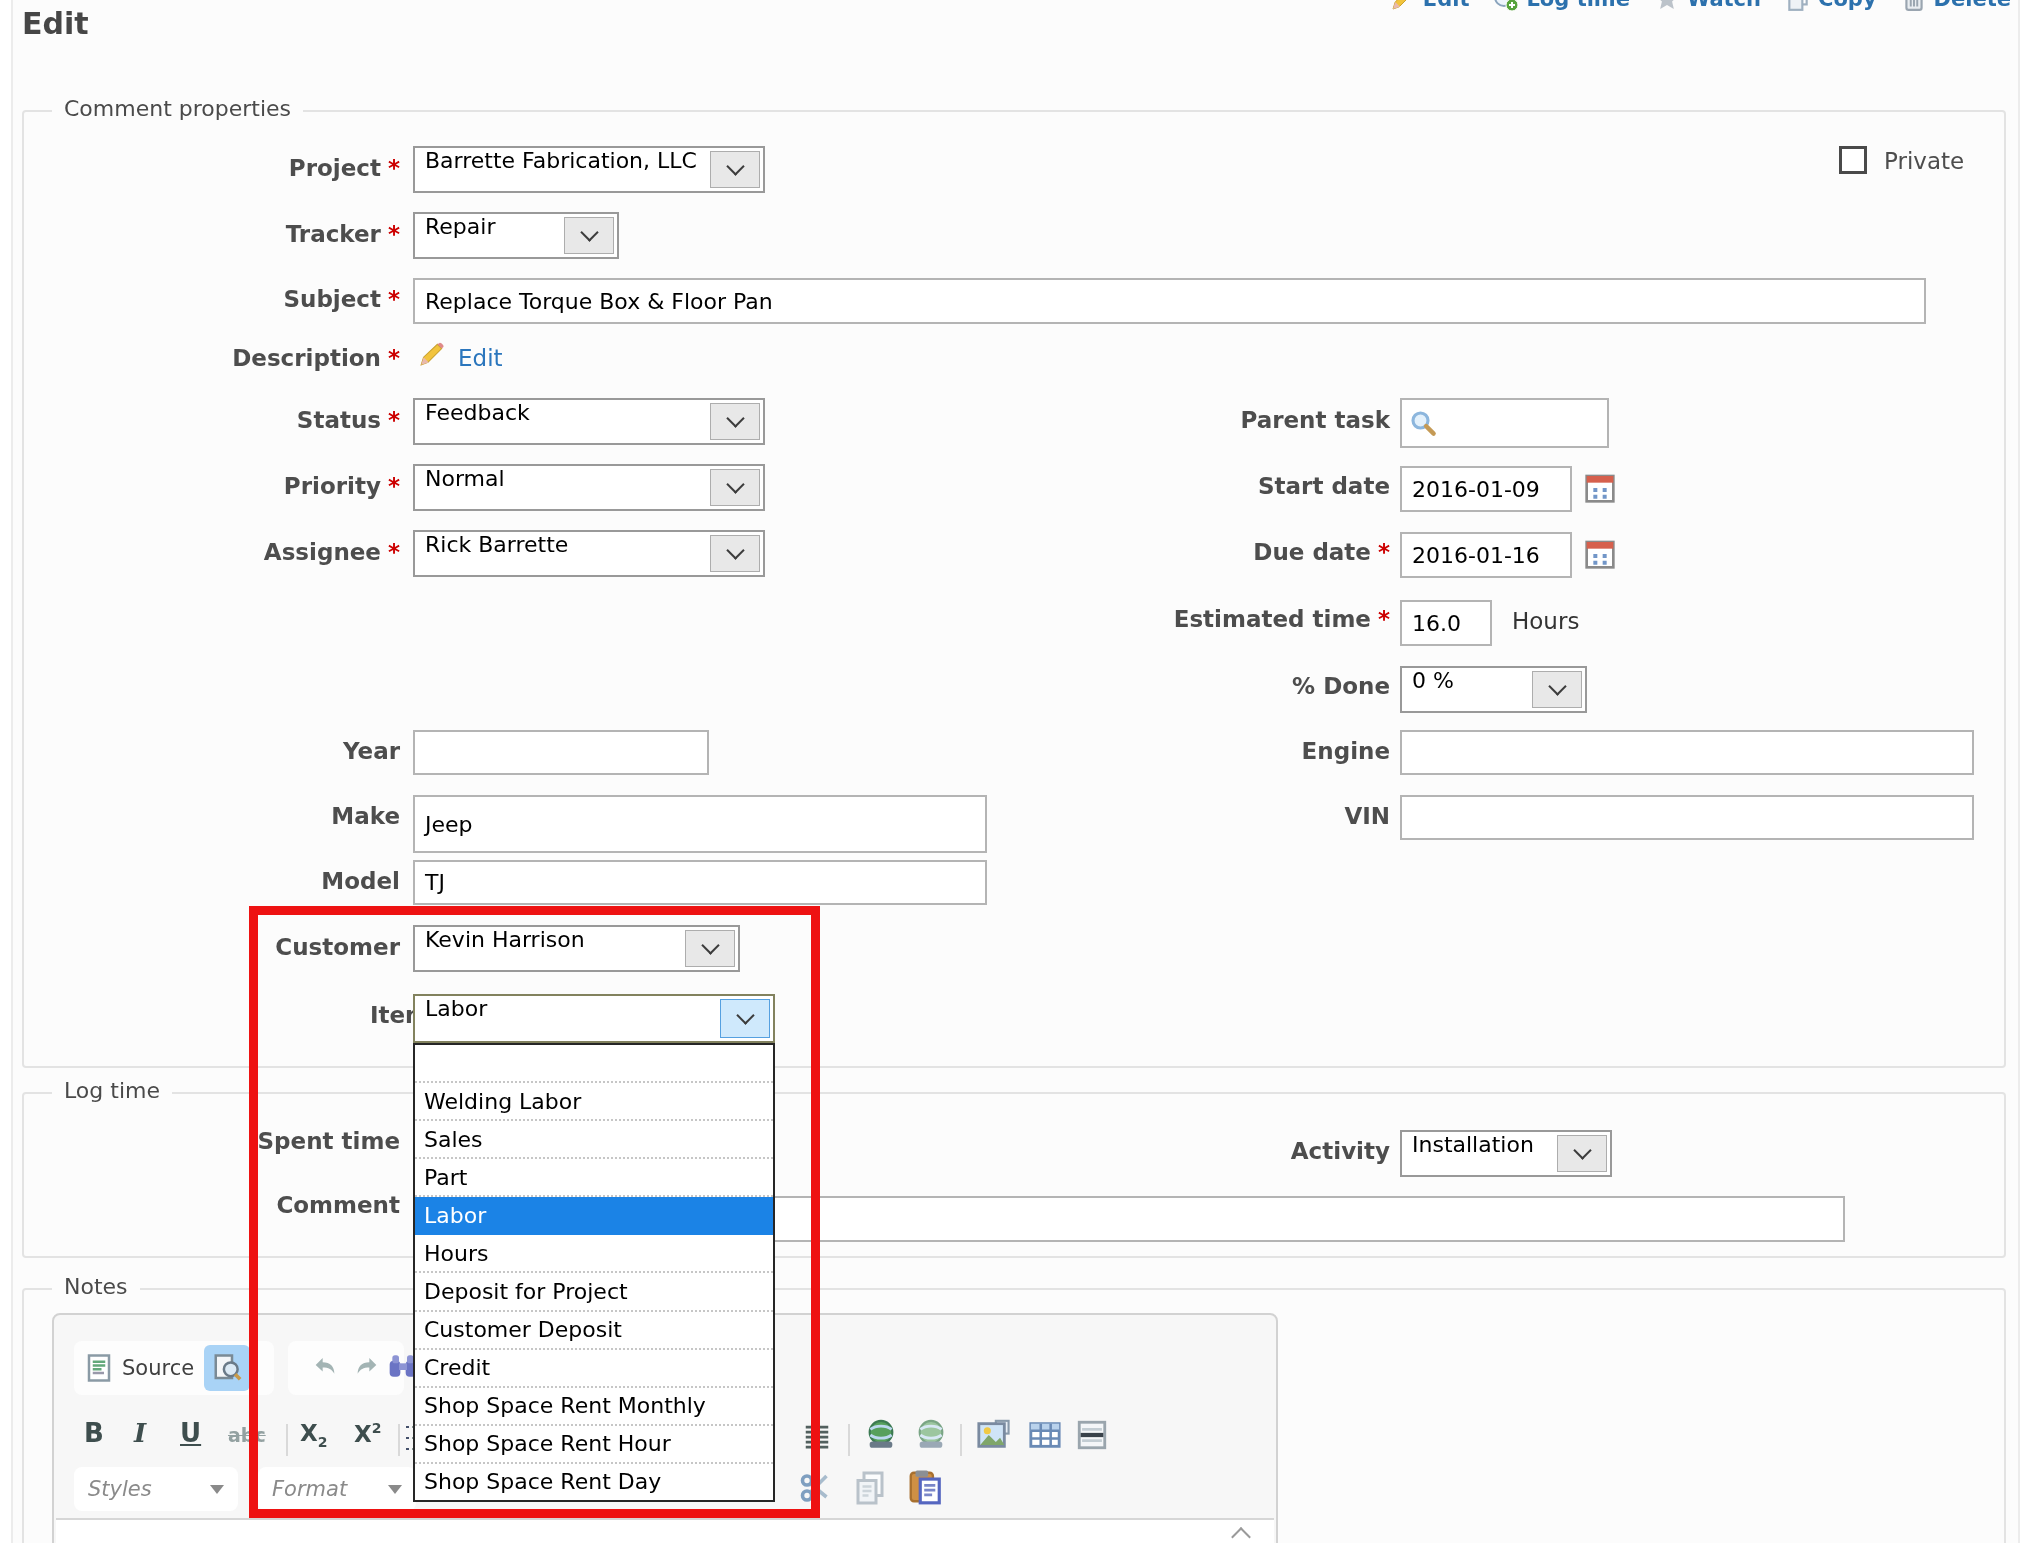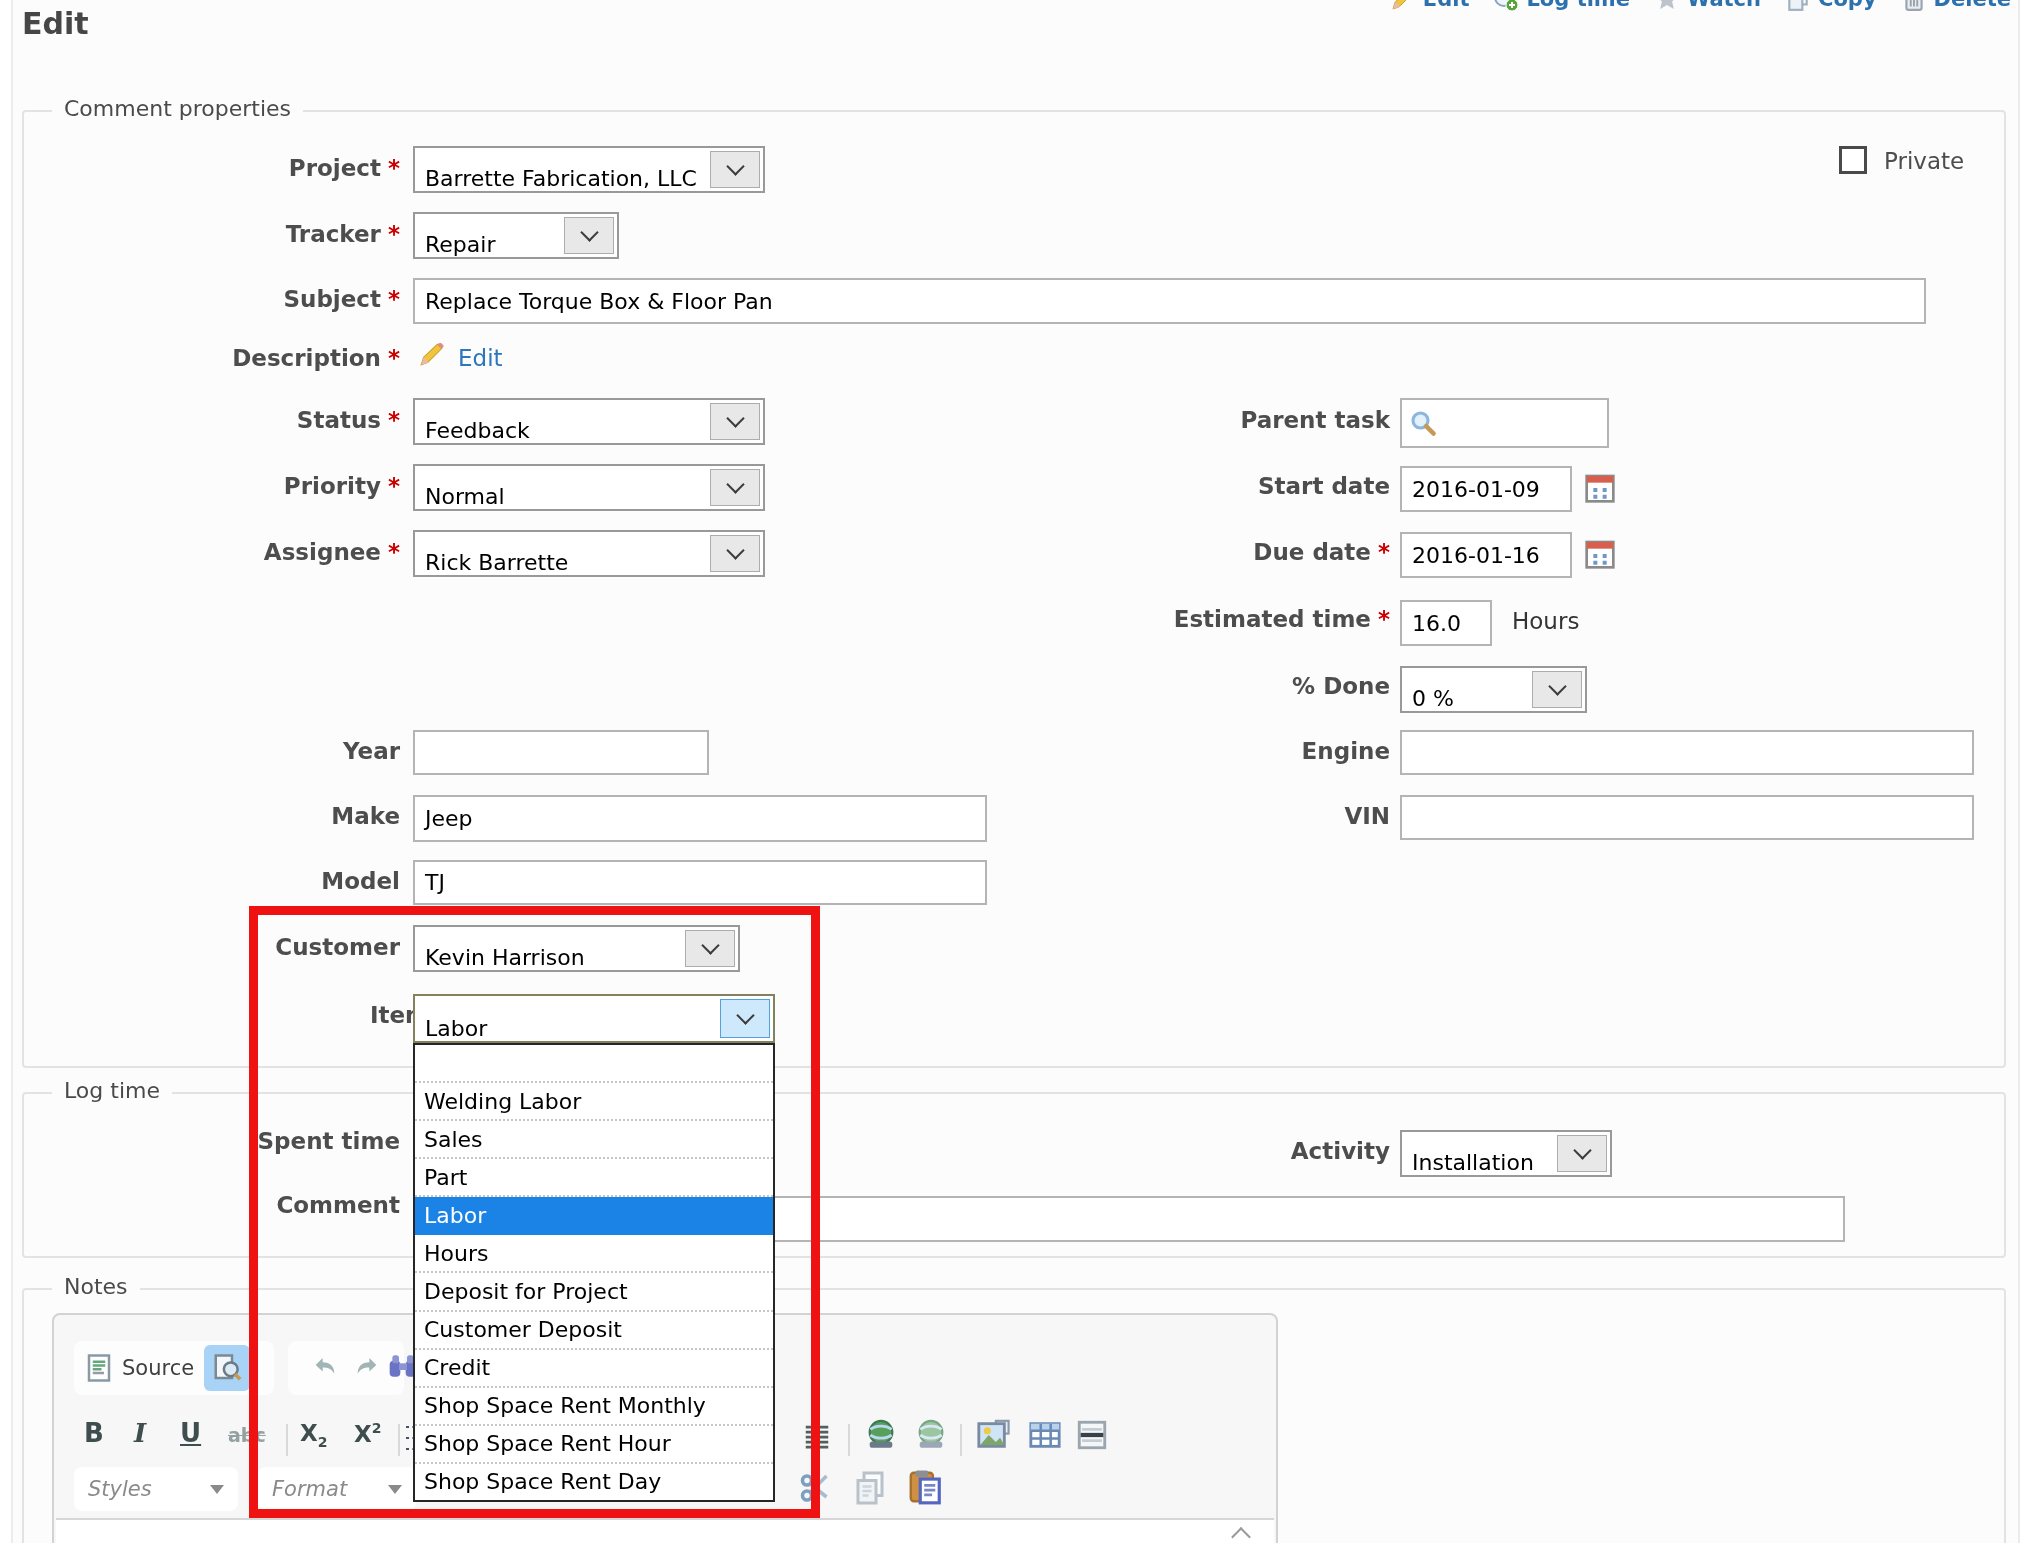--- a/index.html
+++ b/index.html
@@ -19,21 +19,21 @@
   .fset{position:absolute;border:2px solid #e3e3e3;border-radius:4px;}
   .legend{position:absolute;top:-16px;left:28px;background:#fcfcfc;padding:0 12px;
     font-size:22px;color:#4a4a4a;}
   
   .lab{position:absolute;width:400px;text-align:right;font-size:23px;font-weight:bold;color:#4d4d4d;white-space:nowrap;}
   .lab .req{color:#cc0000;margin-left:7px;}
   .plain{position:absolute;font-size:23px;color:#333;}
   
   .inp{position:absolute;background:#fff;border:2px solid #b4b4b4;display:flex;align-items:center;
     padding-left:10px;font-size:22px;color:#000;box-sizing:border-box;}
-  .sel{position:absolute;background:#fff;border:2px solid #999;display:flex;align-items:flex-end;
+  .sel{position:absolute;background:#fff;border:2px solid #999;display:flex;align-items:flex-start;
     font-size:22px;color:#000;box-sizing:border-box;}
   .sel .val{flex:1;padding-left:10px;white-space:nowrap;overflow:hidden;}
   .selbtn{width:48px;align-self:stretch;margin:3px;background:#e8e8e8;border:1px solid #adadad;
     display:flex;align-items:center;justify-content:center;}
   .chev{width:11px;height:11px;border-right:2.5px solid #3c3c3c;border-bottom:2.5px solid #3c3c3c;
     transform:rotate(45deg);margin-top:-6px;}
   .sel.focused{border-color:#82825e;}
   .sel.focused .selbtn{background:#cfe9fc;border-color:#55a0e0;}
   .cbx{position:absolute;width:28px;height:28px;background:#fff;border:3px solid#4a4a4a;box-sizing:border-box;}
   .link{color:#2b76bd;cursor:pointer;}
@@ -167,21 +167,21 @@
 </div>
 <div class="sel" style="left:413px;top:530px;width:352px;height:47px;">
   <span class="val">Rick Barrette</span>
     <span class="selbtn">
       <span class="chev"></span>
     </span>
 </div>
 <div class="inp" style="left:413px;top:730px;width:296px;height:45px;">
     <span></span>
   </div>
-<div class="inp" style="left:413px;top:795px;width:574px;height:47px;">
+<div class="inp" style="left:413px;top:795px;width:574px;height:58px;">
     <span>Jeep</span>
   </div>
 <div class="inp" style="left:413px;top:860px;width:574px;height:45px;">
     <span>TJ</span>
   </div>
 <div class="sel" style="left:413px;top:925px;width:327px;height:47px;">
   <span class="val">Kevin Harrison</span>
     <span class="selbtn">
       <span class="chev"></span>
     </span>

